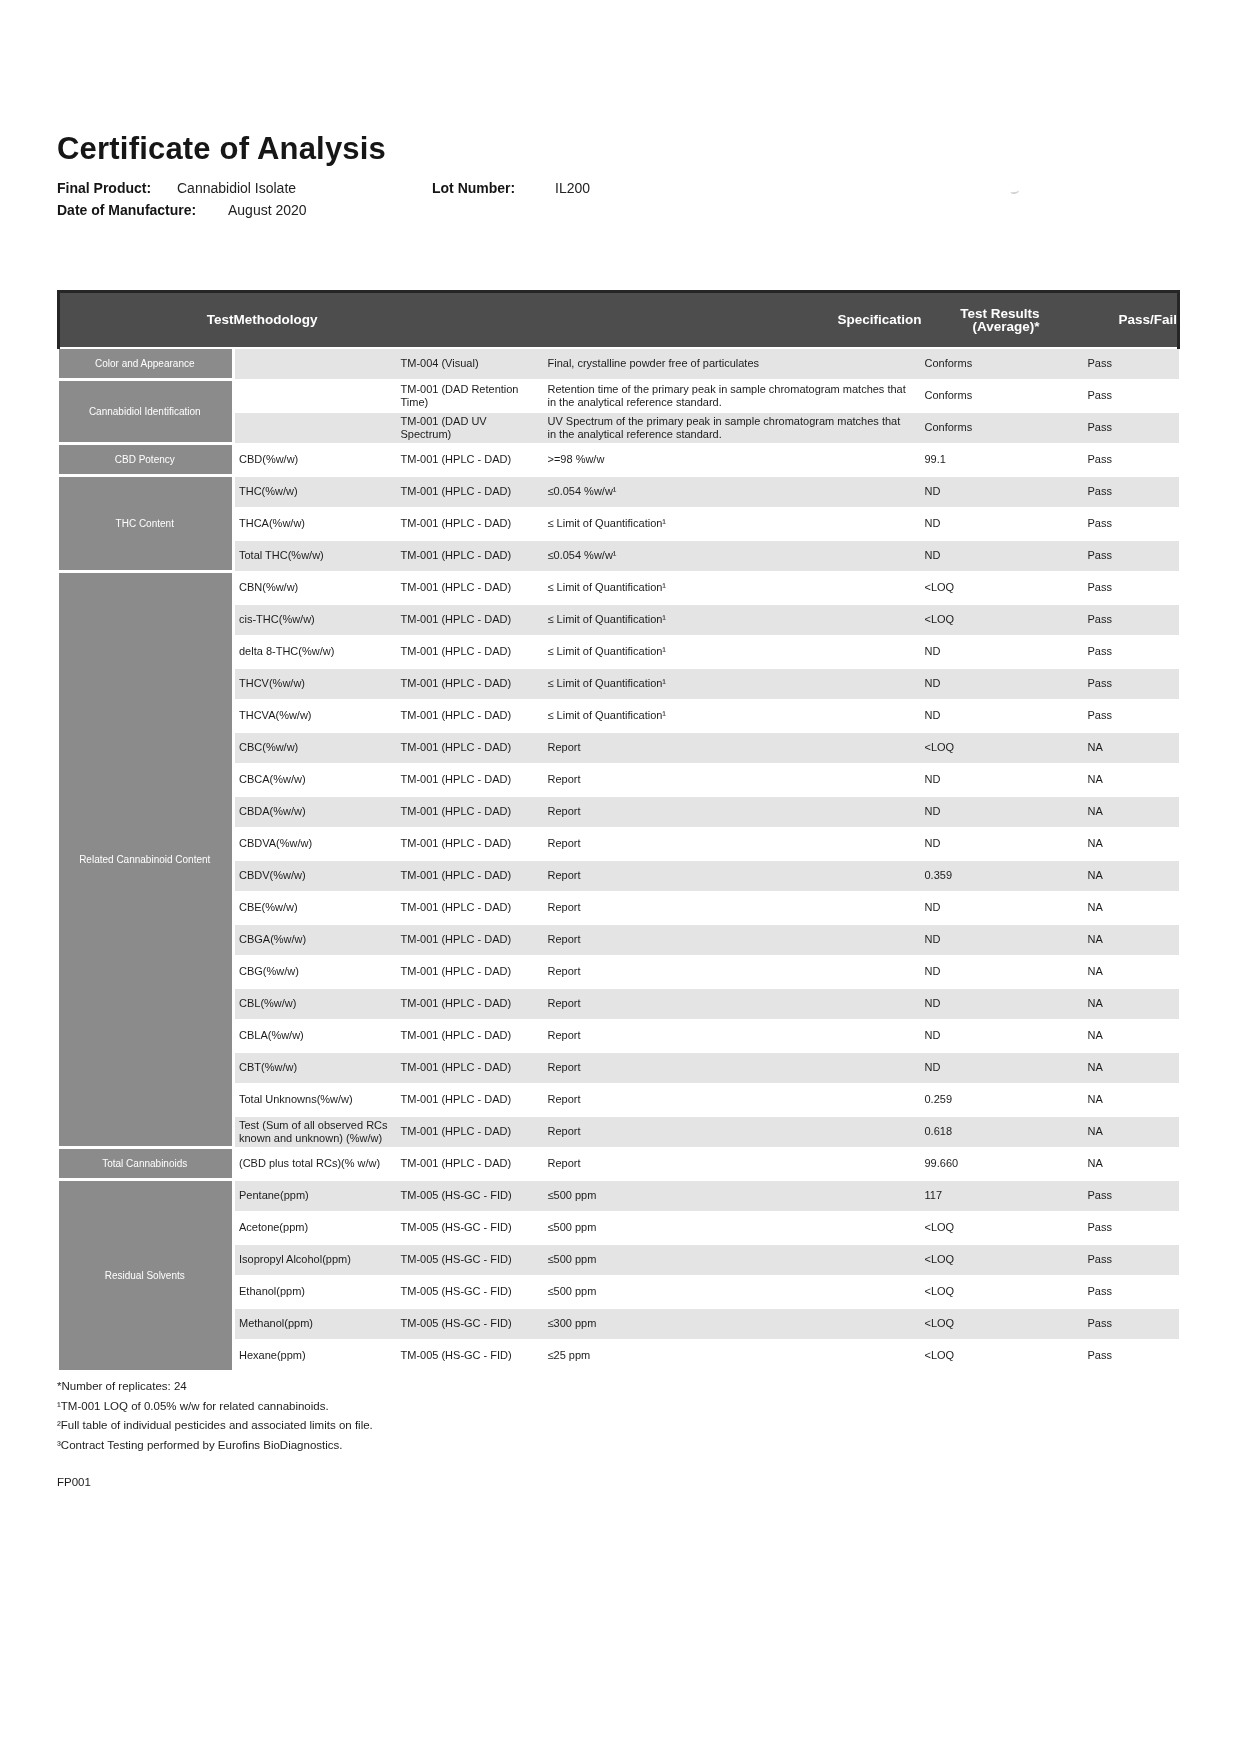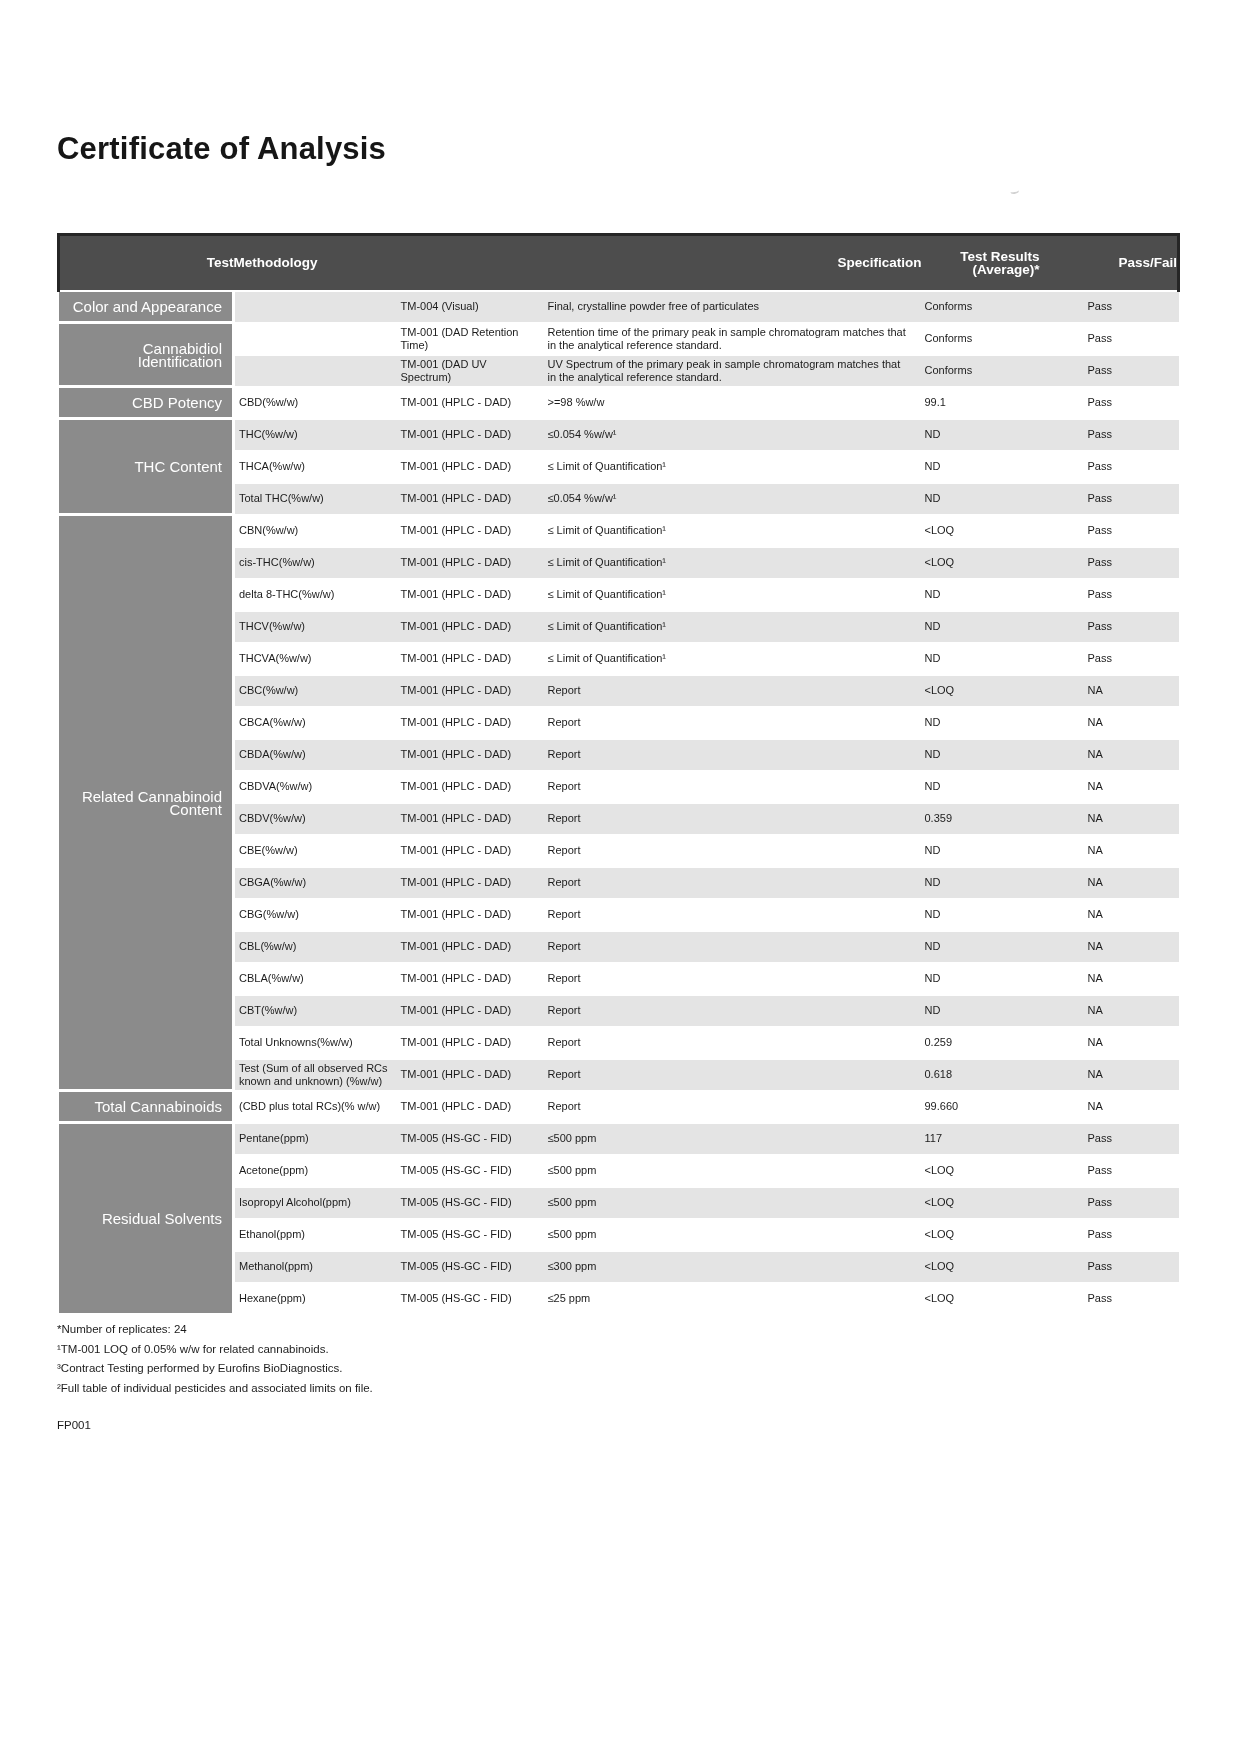--- a/index.html
+++ b/index.html
@@ -79,25 +79,25 @@
 
   tbody td, tbody th {
     height: 32px;
     vertical-align: middle;
     border-bottom: 2px solid #ffffff;
   }
   tbody th.group {
     background: var(--group-bg, #8b8b8b);
     color: #ffffff;
     font-weight: normal;
-    text-align: right;
+    text-align: center;
     padding: 2px 10px 2px 9px;
     border-right: 3px solid #ffffff;
     border-bottom: 3px solid #ffffff;
-    font-size: 15px;
+    font-size: 10px;
   }
   tr.stripe td { background: var(--stripe-bg, #e4e4e4); }
   tr.plain  td { background: #ffffff; }
   td.c-analyte  { padding: 2px 6px 2px 4px; }
   td.c-method   { padding: 2px 6px 2px 4px; }
   td.c-spec     { padding: 2px 10px 2px 3px; }
   td.c-result   { padding: 2px 6px 2px 3px; }
   td.c-passfail { padding: 2px 4px 2px 8px; }
 
   .footnotes { margin-top: 7px; font-size: 11.5px; color:#1c1c1c; }
@@ -106,20 +106,32 @@
 </style>
 </head>
 <body>
 
 <div class="page">
 
   <div class="scan-artifact"></div>
 
   <h1 class="title">Certificate of Analysis</h1>
 
+  <div class="meta">
+    <div class="meta-row">
+      <span class="meta-label m-product-label">Final Product:</span>
+      <span class="meta-value m-product-value">Cannabidiol Isolate</span>
+      <span class="meta-label m-lot-label">Lot Number:</span>
+      <span class="meta-value m-lot-value">IL200</span>
+    </div>
+    <div class="meta-row">
+      <span class="meta-label m-date-label">Date of Manufacture:</span>
+      <span class="meta-value m-date-value">August 2020</span>
+    </div>
+  </div>
 
   <table class="coa">
     <colgroup>
       <col class="c1">
         <col class="c2">
         <col class="c3">
         <col class="c4">
         <col class="c5">
         <col class="c6">
     </colgroup>
@@ -363,19 +375,19 @@
           <td class="c-spec">≤25 ppm</td>
           <td class="c-result">&lt;LOQ</td>
           <td class="c-passfail">Pass</td>
         </tr>
       </tbody>
   </table>
 
   <div class="footnotes">
     <div class="footnote">*Number of replicates: 24</div>
     <div class="footnote">¹TM-001 LOQ of 0.05% w/w for related cannabinoids.</div>
+    <div class="footnote">²Full table of individual pesticides and associated limits on file.</div>
     <div class="footnote">³Contract Testing performed by Eurofins BioDiagnostics.</div>
-    <div class="footnote">²Full table of individual pesticides and associated limits on file.</div>
   </div>
 
   <div class="form-number">FP001</div>
 
 </div>
 
 </body></html>

